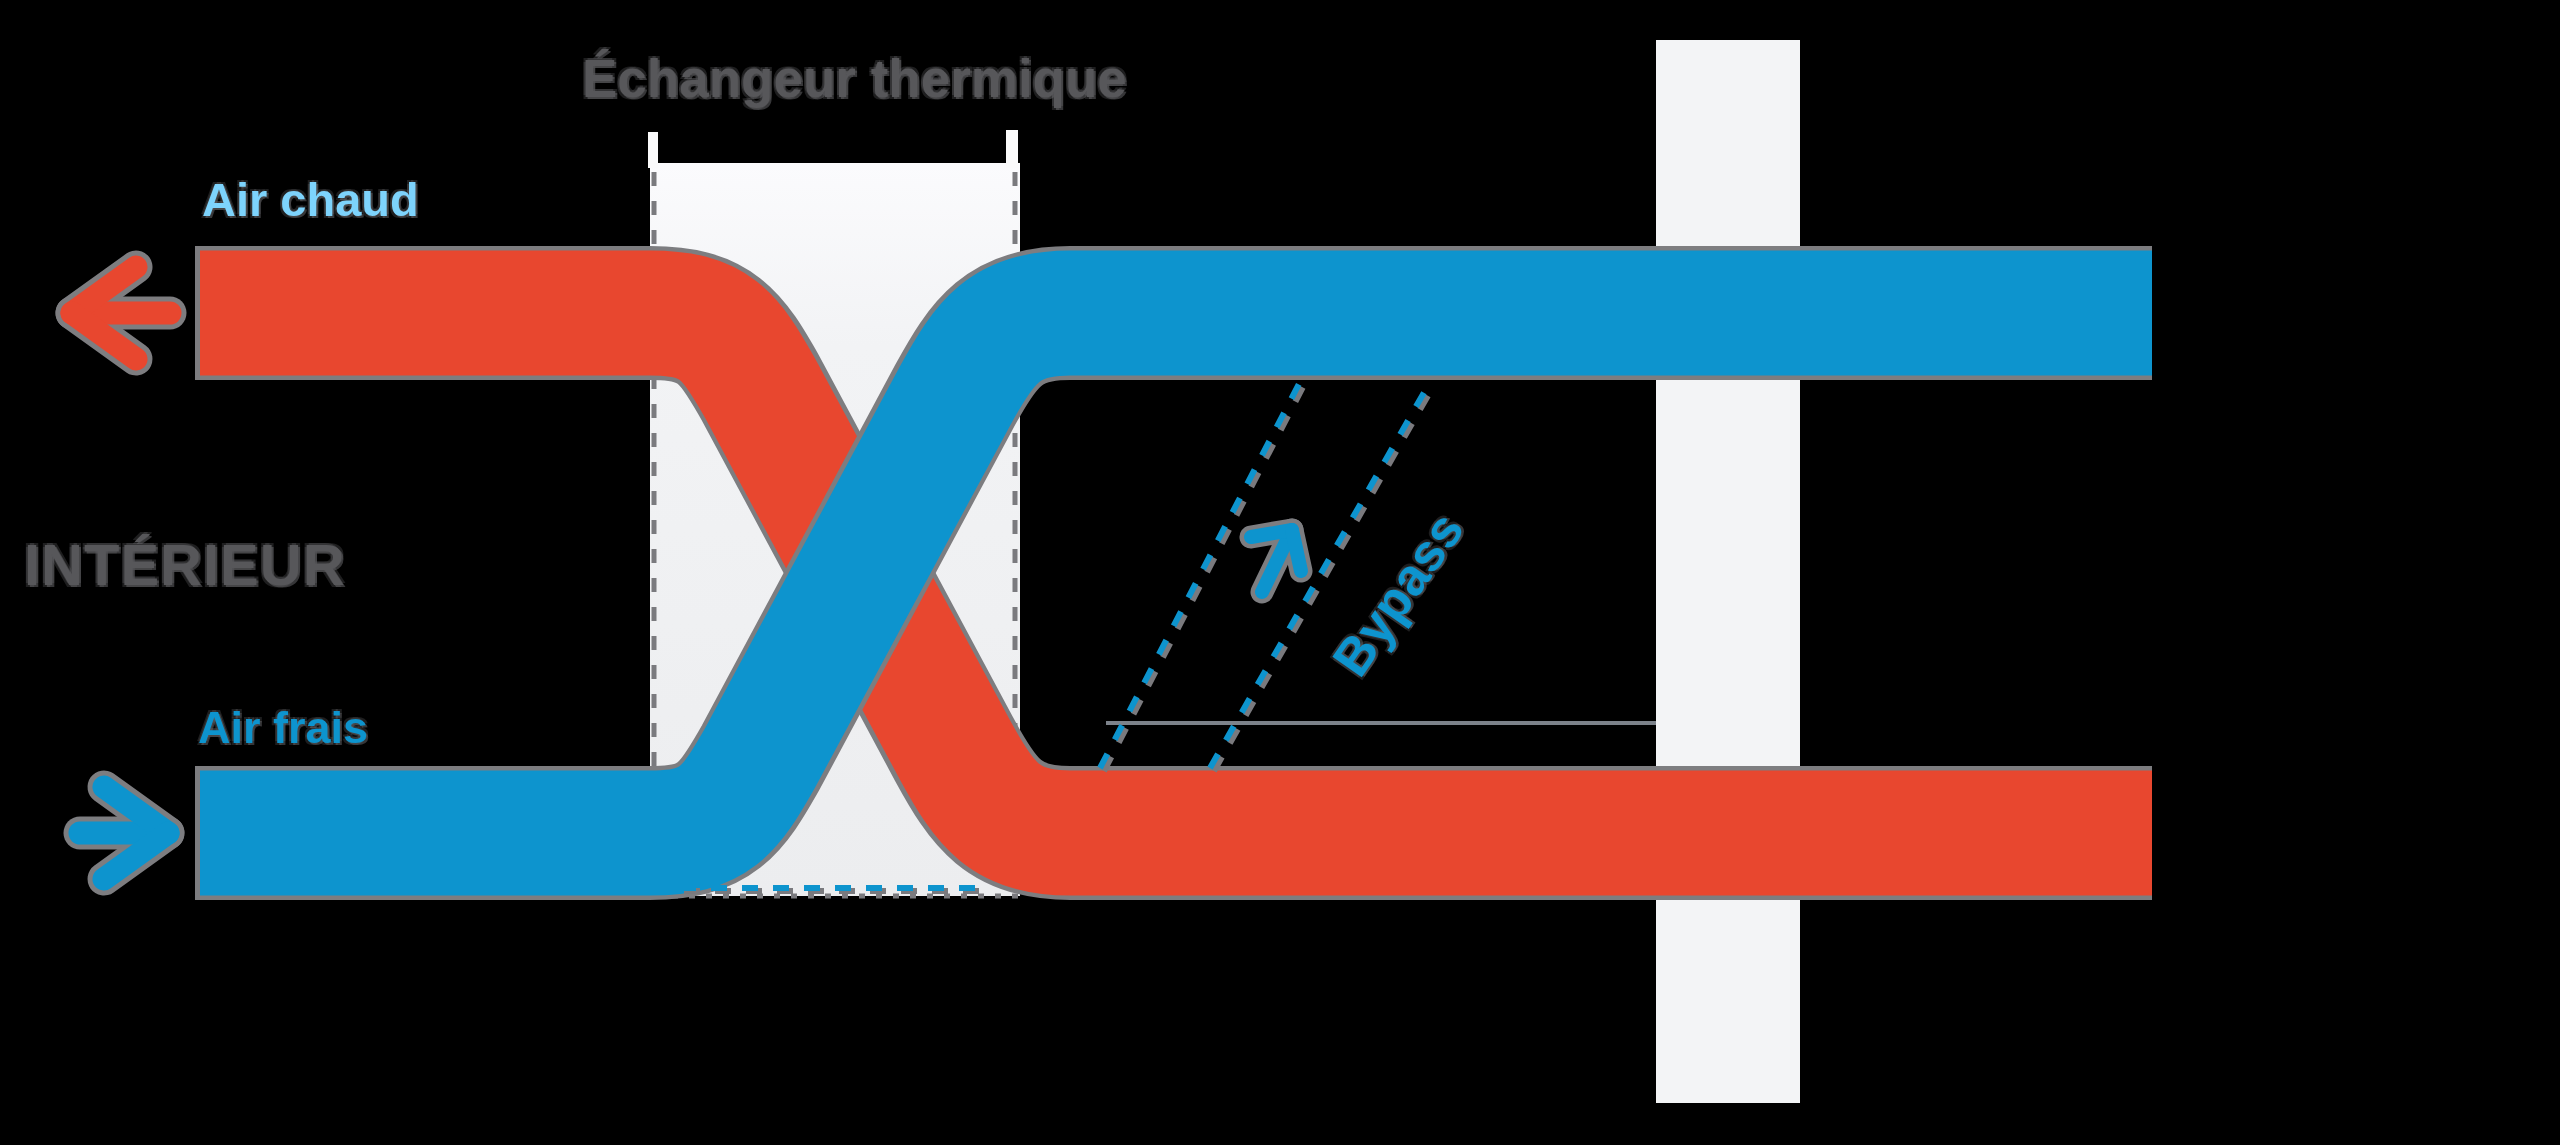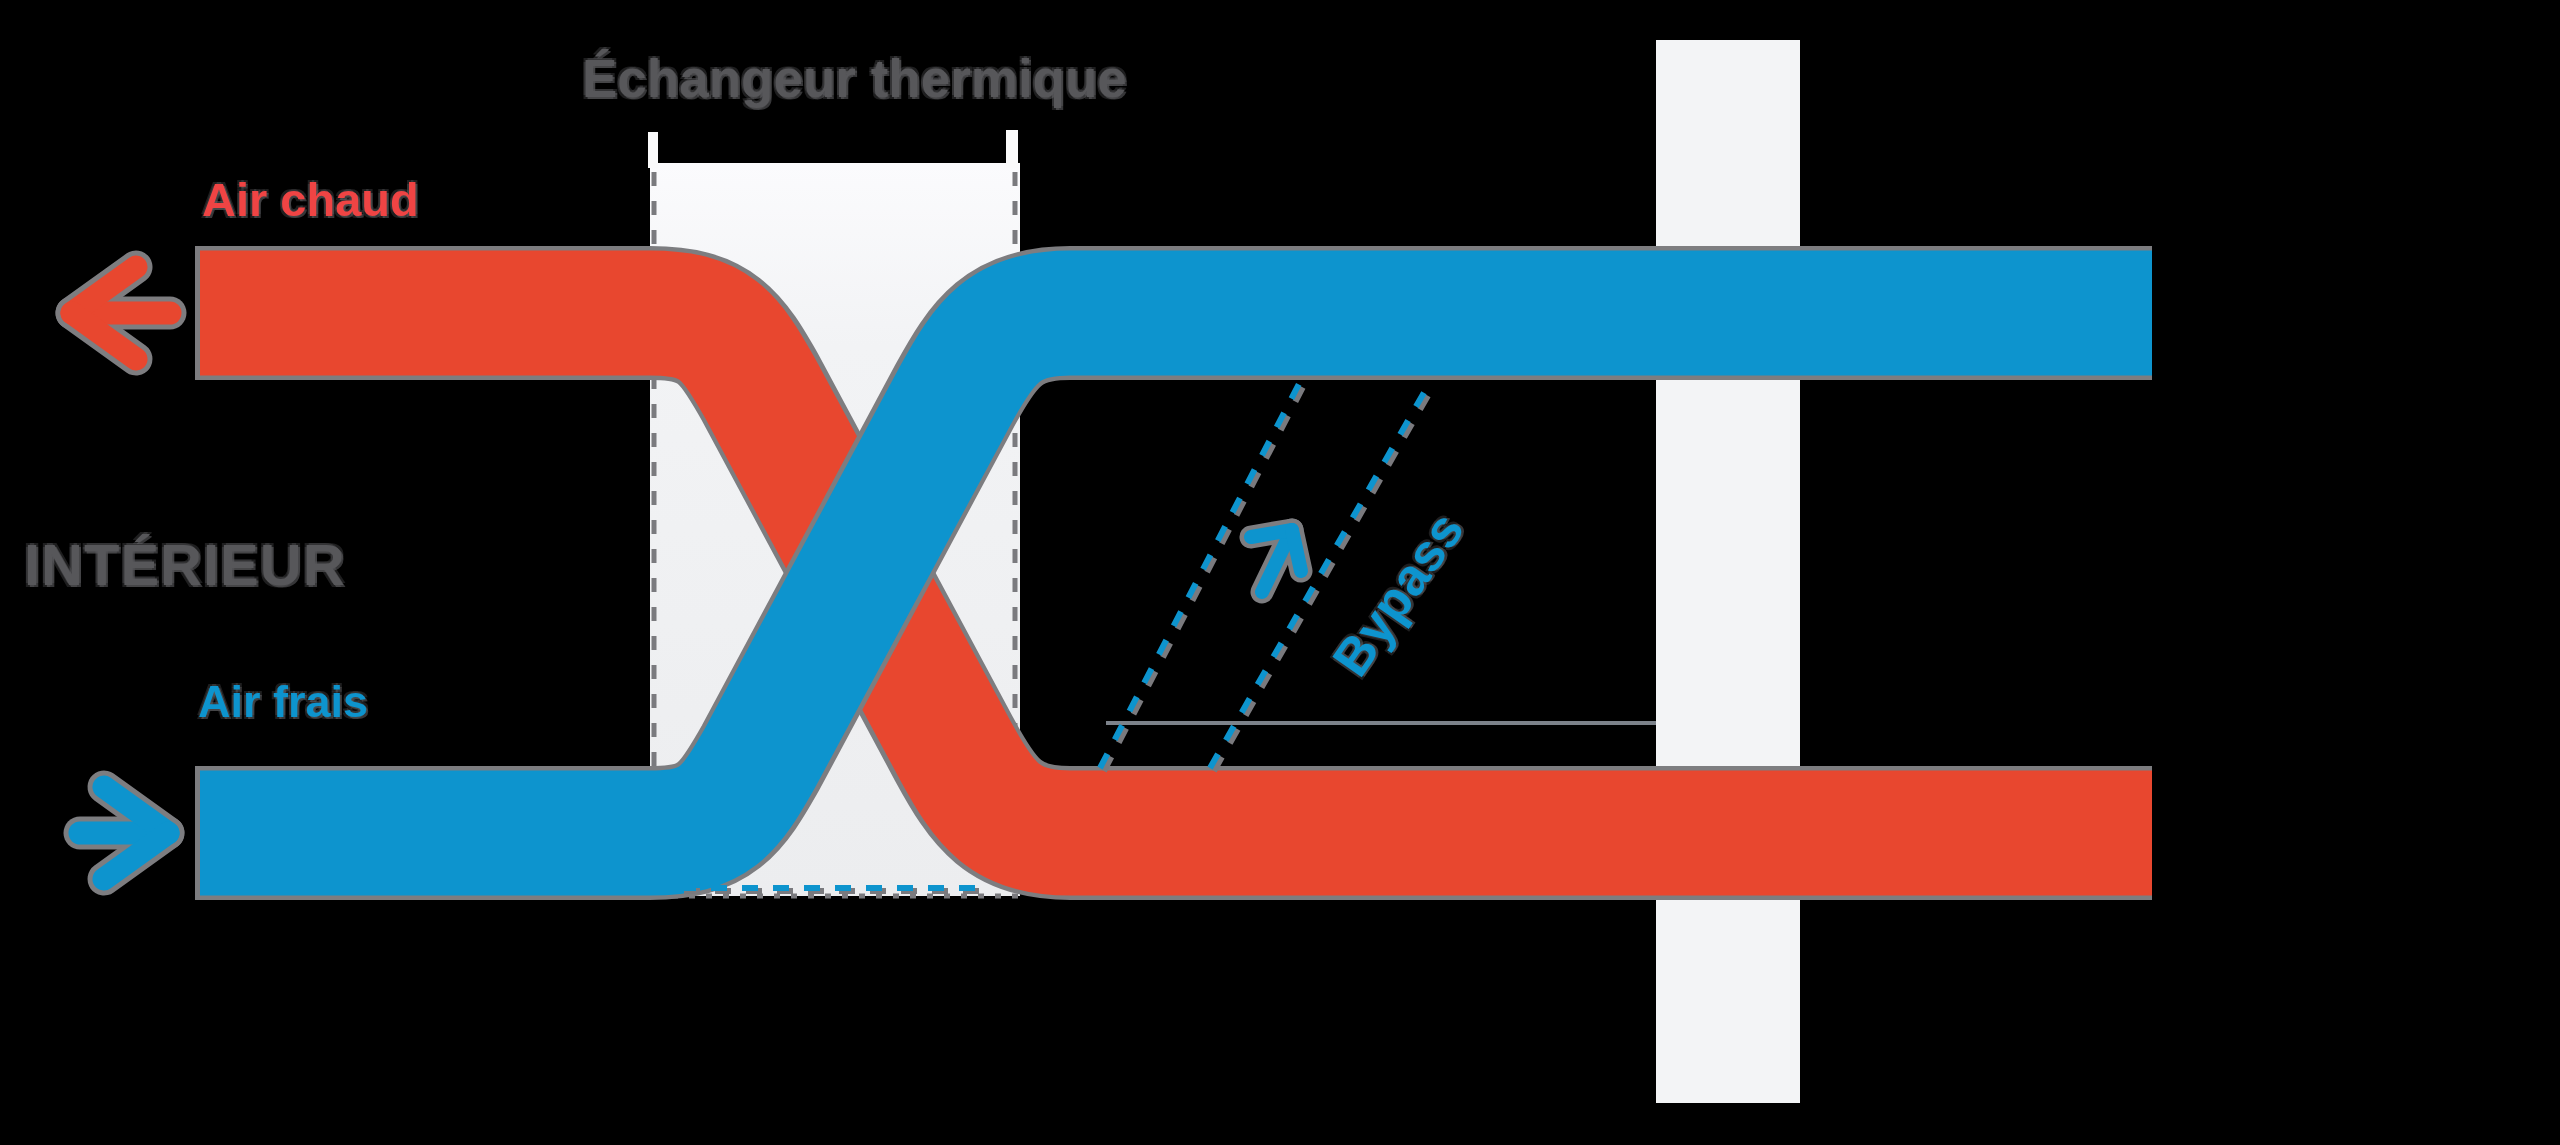--- a/index.html
+++ b/index.html
@@ -15,25 +15,25 @@
     position:absolute;
     font-weight:700;
     white-space:nowrap;
     line-height:1;
     text-shadow:2px 2px 0 rgba(108,108,112,.5),
                 -2px -2px 0 rgba(108,108,112,.28),
                 2px -2px 0 rgba(108,108,112,.28),
                 -2px 2px 0 rgba(108,108,112,.28);
   }
   .lbl.gray{color:#57575A;}
-  .lbl.red{color:#ef4444;}
+  .lbl.red{color:#7dd3fc;}
   .lbl.blue{color:#0D94CE;}
   #title-label{left:582px;top:52px;font-size:53px;}
   #hot-label{left:202px;top:176px;font-size:47px;}
-  #fresh-label{left:198px;top:679px;font-size:45px;text-align:center;}
+  #fresh-label{left:198px;top:705px;font-size:45px;text-align:center;}
   #exterior-label{left:24px;top:536px;font-size:58px;letter-spacing:1px;}
   #interior-label{left:2212px;top:536px;font-size:58px;letter-spacing:1px;}
   #bypass-label{
     left:1398px;top:594px;font-size:52px;
     transform:translate(-50%,-50%) rotate(-55deg);
   }
 </style>
 </head>
 <body>
 

